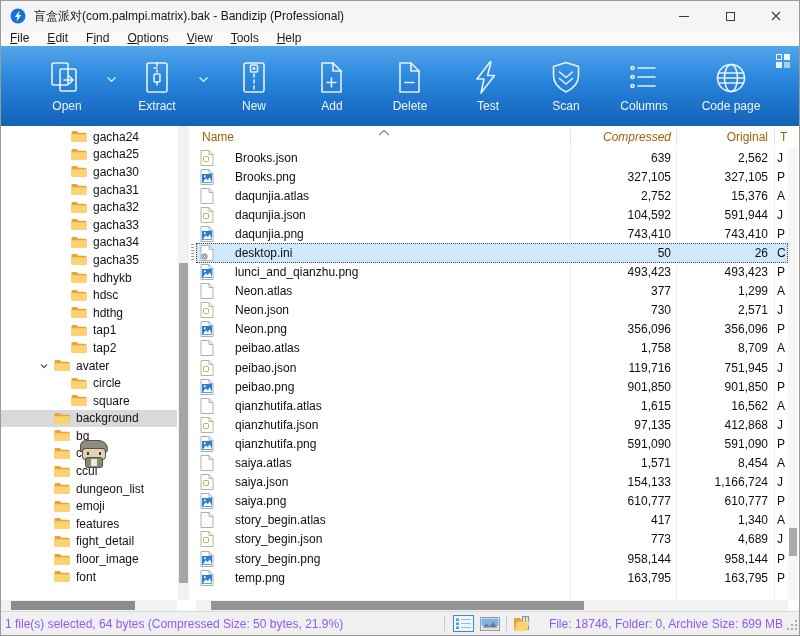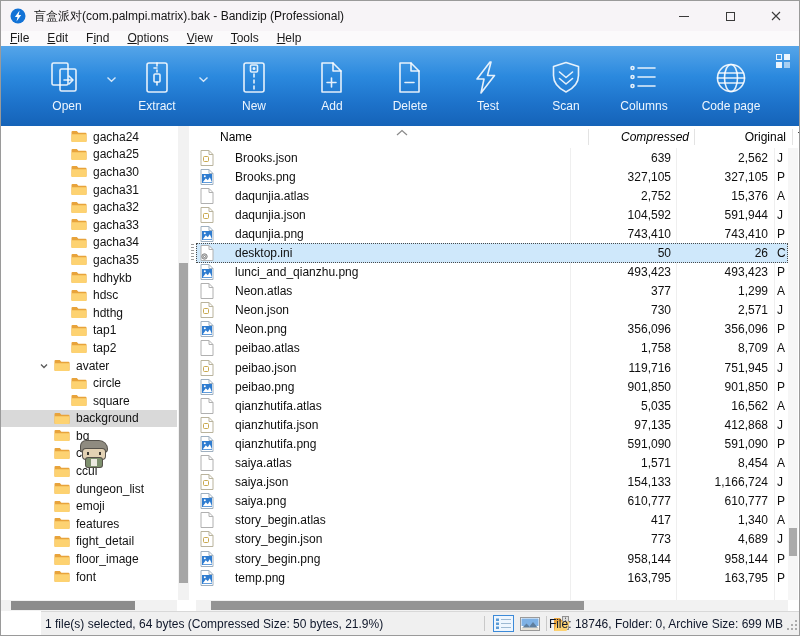--- a/index.html
+++ b/index.html
@@ -42,21 +42,21 @@
   .sb-vscroll{position:absolute;right:0;top:0;width:11px;bottom:11px;background:#f2f2f2;}
   .sb-vscroll .thumb{position:absolute;left:1px;right:1px;top:137px;height:320px;background:#a6a6a6;}
   .sb-hscroll{position:absolute;left:0;bottom:0;height:11px;width:176px;background:#f2f2f2;}
   .sb-hscroll .thumb{position:absolute;top:1px;bottom:1px;left:10px;width:124px;background:#8c8c8c;}
 
   .splitter{position:absolute;left:188px;width:7px;top:125px;bottom:24px;background:#fff;}
   .splitter-grip{position:absolute;left:2px;top:118px;width:3px;height:16px;
     background:repeating-linear-gradient(180deg,#9a9a9a 0 1px,transparent 1px 3px);}
 
   .filelist{position:absolute;left:195px;right:0;top:125px;bottom:24px;background:#fff;overflow:hidden;}
-  .fl-header{position:absolute;top:0;left:18px;right:0;height:22px;background:#fff;font-size:12px;color:#000000;}
+  .fl-header{position:absolute;top:0;left:0;right:0;height:22px;background:#fff;font-size:12px;color:#a16207;}
   .hc{position:absolute;top:4px;white-space:nowrap;}
   .hc-name{left:6px;}
   .hc-comp{left:370px;width:105px;text-align:right;font-style:italic;}
   .hc-orig{left:481px;width:91px;text-align:right;}
   .hc-type{left:584px;}
   .hsep{position:absolute;top:3px;height:16px;width:1px;background:#e3e3e3;}
   .sort-arrow{position:absolute;left:181px;top:0;}
 
   .fl-rows{position:absolute;top:22px;left:0;width:592px;bottom:11px;overflow:hidden;}
   .grid-v{position:absolute;top:0;bottom:0;width:1px;background:#efefef;}
@@ -68,21 +68,21 @@
   .c-orig{left:481px;width:91px;}
   .c-type{position:absolute;left:581px;top:50%;transform:translateY(-50%);white-space:nowrap;}
   .file-icon{display:inline-flex;width:14px;height:16px;flex:0 0 auto;}
 
   .fl-vscroll{position:absolute;left:592px;width:10px;top:22px;bottom:11px;background:#f6f6f6;}
   .fl-vscroll .thumb{position:absolute;left:1px;right:1px;top:380px;height:28px;background:#ababab;}
   .fl-hscroll{position:absolute;left:0;width:592px;bottom:0;height:11px;background:#f2f2f2;}
   .fl-hscroll .thumb{position:absolute;top:1px;bottom:1px;left:15px;width:373px;background:#949494;}
 
   
-  .statusbar{position:absolute;left:0;right:0;bottom:0;height:24px;background:#f0f0f0;border-top:1px solid #d8d8d8;font-size:12px;color:#0f172a;box-sizing:border-box;margin-left:40px;}
+  .statusbar{position:absolute;left:0;right:0;bottom:0;height:24px;background:#f0f0f0;border-top:1px solid #d8d8d8;font-size:12px;color:#8b5cf6;box-sizing:border-box;}
   .sb-left{position:absolute;left:4px;top:50%;transform:translateY(-50%);white-space:nowrap;}
   .sb-right{position:absolute;right:16px;top:50%;transform:translateY(-50%);white-space:nowrap;}
   .sb-div{position:absolute;top:4px;bottom:4px;width:1px;background:#c9c9c9;}
   .sb-viewbtn{position:absolute;top:3px;display:inline-flex;}
   .sb-grip{position:absolute;right:1px;bottom:1px;}
 
   
   .cursor-sprite{position:absolute;left:76px;top:440px;width:36px;height:28px;z-index:50;}
   .cs-hair{position:absolute;left:4px;top:0;width:26px;height:11px;background:#8f8b80;border-radius:5px 8px 3px 3px;box-shadow:0 0 0 1px #55514a;}
   .cs-face{position:absolute;left:6px;top:8px;width:22px;height:10px;background:#e3d2b4;border-radius:3px;box-shadow:0 0 0 1px #55514a;}
@@ -739,21 +739,21 @@
         <div class="row">
           <span class="c-name">
             <span class="file-icon">
               <svg width="14" height="16">
                 <path d="M1 .5h8L13 4.5V15.5H1z" fill="#fff" stroke="#b0b0b0"></path>
                 <path d="M9 .5V4.5H13" fill="none" stroke="#b0b0b0"></path>
               </svg>
             </span>
             <span>qianzhutifa.atlas</span>
           </span>
-          <span class="c-num c-comp">5,035</span>
+          <span class="c-num c-comp">1,615</span>
           <span class="c-num c-orig">16,562</span>
           <span class="c-type">A</span>
         </div>
         <div class="row">
           <span class="c-name">
             <span class="file-icon">
               <svg width="14" height="16">
                 <path d="M1 .5h8L13 4.5V15.5H1z" fill="#fff" stroke="#b9b39c"></path>
                 <path d="M9 .5V4.5H13" fill="none" stroke="#b9b39c"></path>
                 <rect x="3.5" y="6.5" width="5" height="5" rx="1" fill="none" stroke="#c9a94f"></rect>

